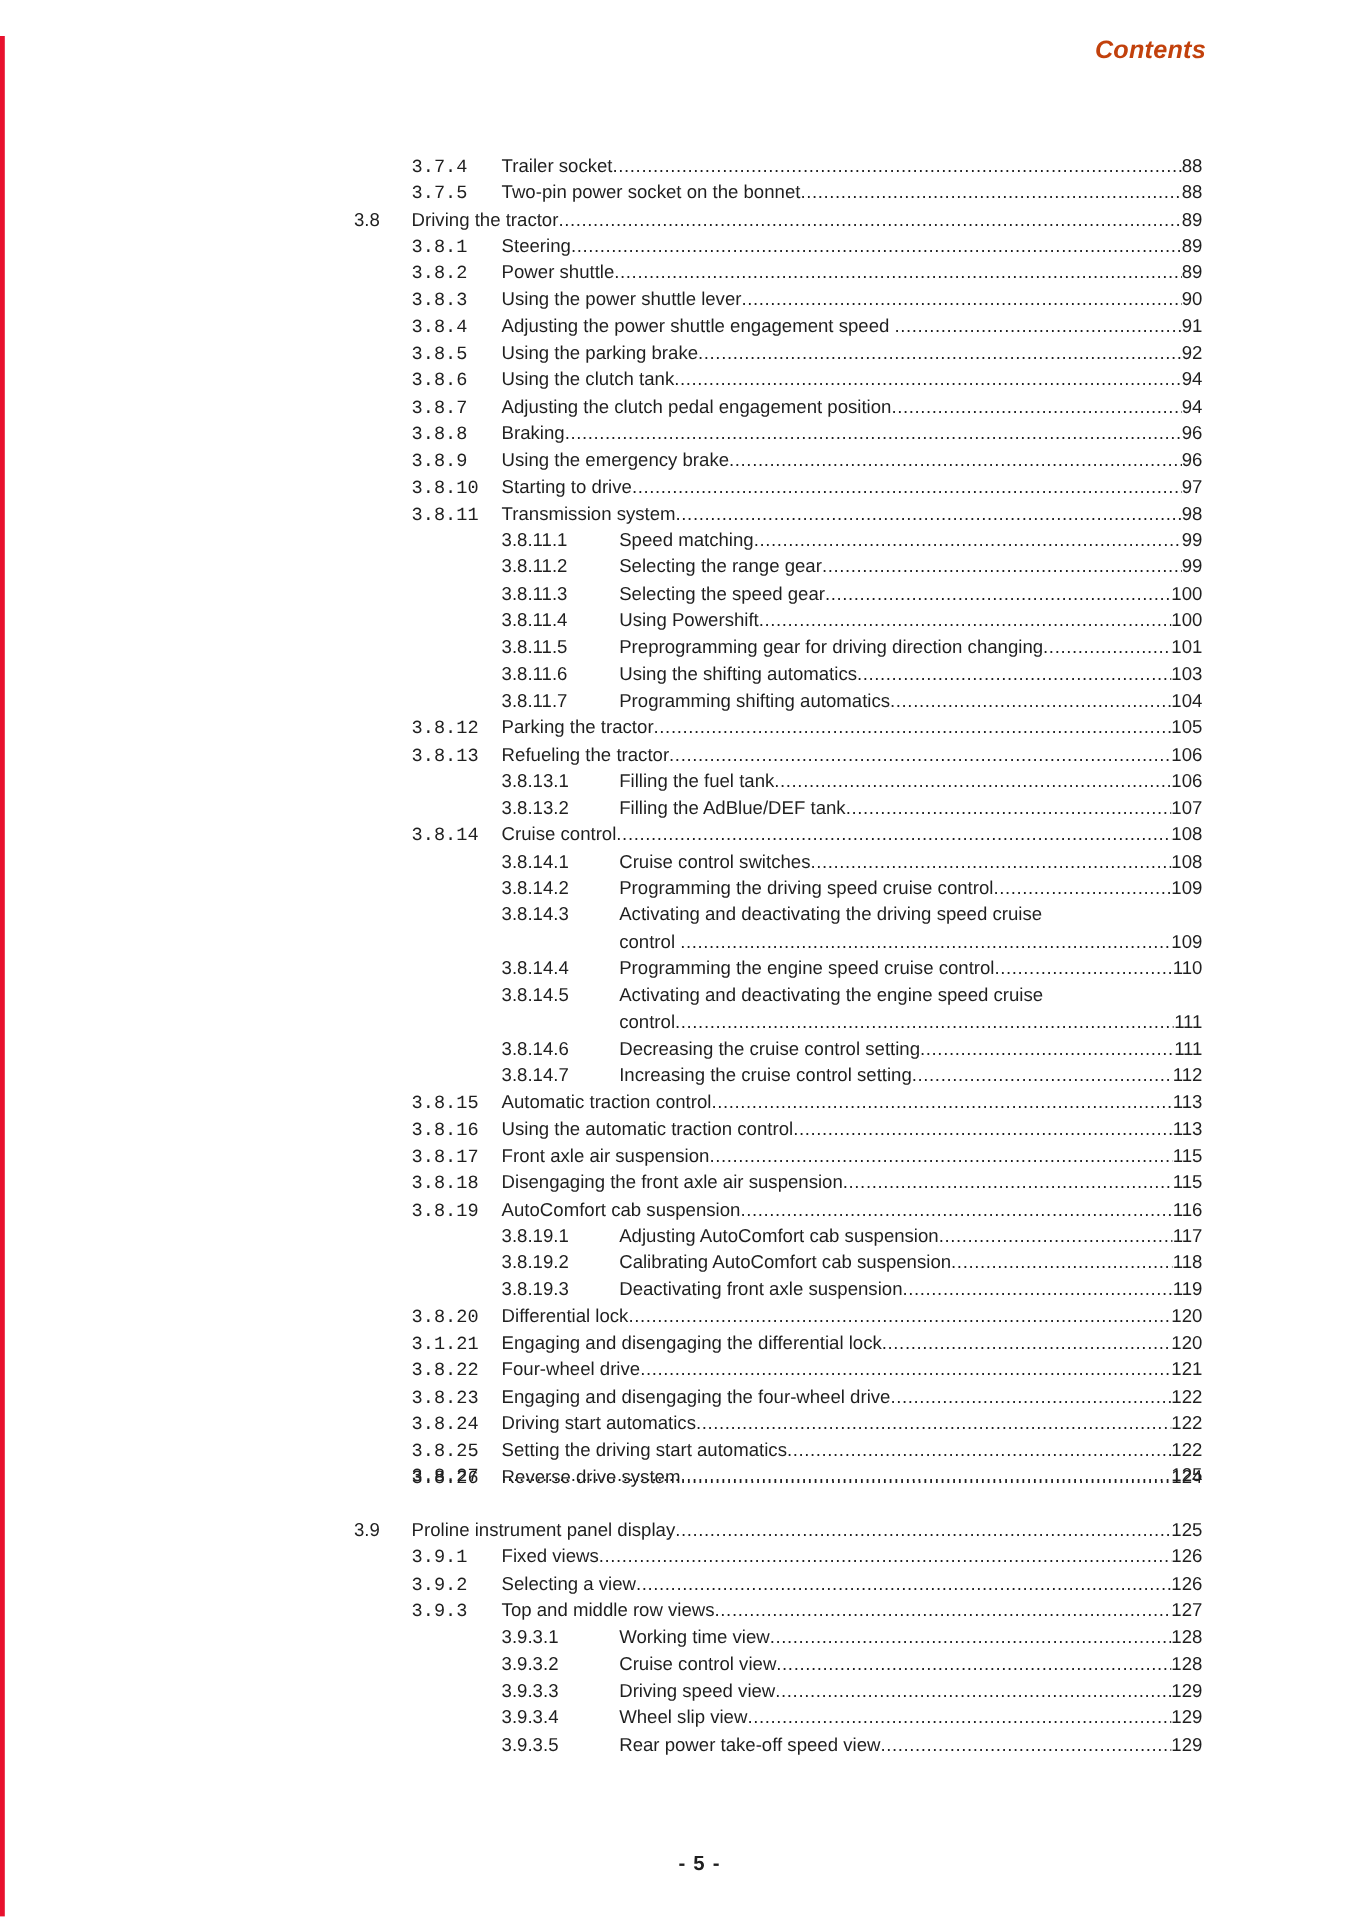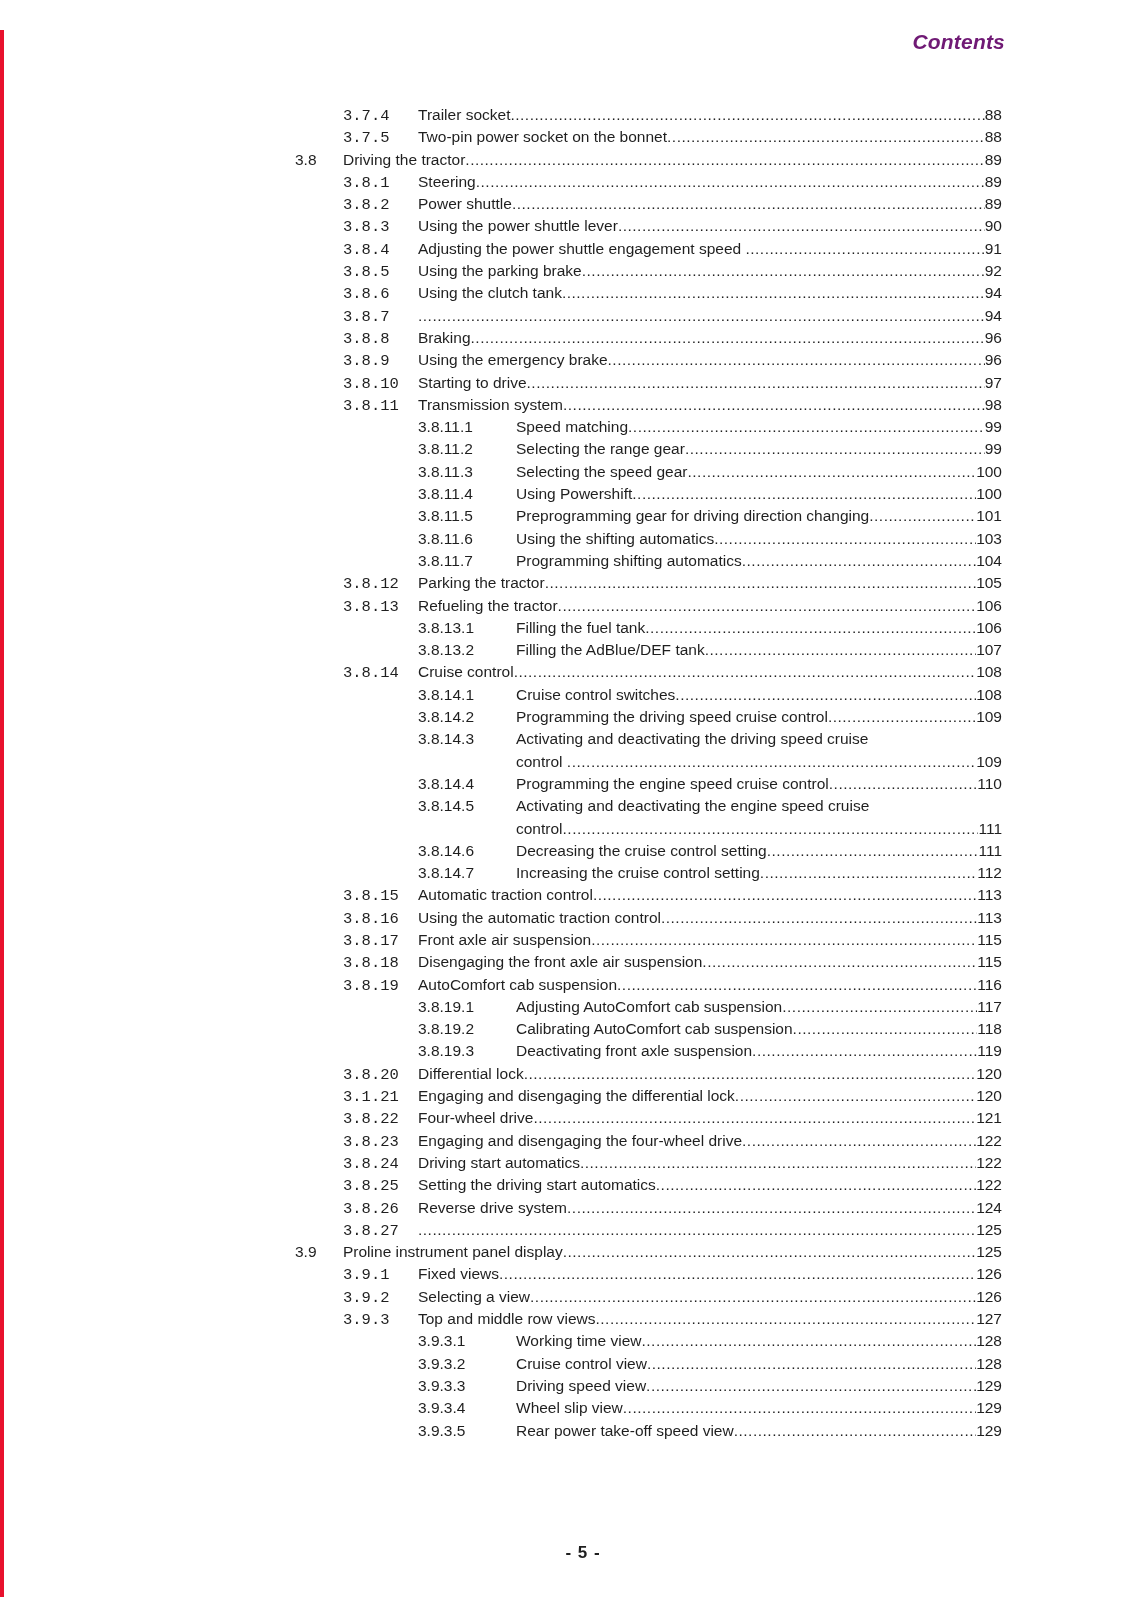--- a/index.html
+++ b/index.html
@@ -22,37 +22,37 @@
   .row{
     display:flex;align-items:baseline;height:22.3px;line-height:22.3px;
     white-space:nowrap;
   }
   .num{flex:none;}
   .lvl2 .num{width:48px;}
   .lvl3 .num{margin-left:48px;width:75px;font-family:Liberation Mono, monospace;}
   .lvl4 .num{margin-left:123px;width:98px;}
   .indent-only{flex:none;}
   .lvl4 .indent-only{width:221px;}
-  .title{flex:none;white-space:pre;}
+  .title{flex:none;white-space:pre;margin-top:24px;}
   .dots{
     flex:1;overflow:hidden;white-space:nowrap;
     letter-spacing:0.5px;
   }
   .page-num{flex:none;text-align:left;}
   .page-footer{
     position:absolute;top:1543px;left:36px;right:0;
     text-align:center;font-size:17px;font-weight:bold;letter-spacing:1px;
   }
 </style>
 </head>
 <body>
 
 <div class="red-bar" style="background: rgb(232, 17, 45);"></div>
 
-<div class="contents-header" style="color: #701a75;">Contents</div>
+<div class="contents-header" style="color: #c2410c;">Contents</div>
 
 <div class="toc">
     <div class="row lvl3">
       <span class="num">3.7.4</span>
       <span class="title">Trailer socket</span>
       <span class="dots">............................................................................................................................................................................................................................................................................................................</span>
       <span class="page-num">88</span>
     </div>
     <div class="row lvl3">
       <span class="num">3.7.5</span>
@@ -97,20 +97,21 @@
       <span class="page-num">92</span>
     </div>
     <div class="row lvl3">
       <span class="num">3.8.6</span>
       <span class="title">Using the clutch tank</span>
       <span class="dots">............................................................................................................................................................................................................................................................................................................</span>
       <span class="page-num">94</span>
     </div>
     <div class="row lvl3">
       <span class="num">3.8.7</span>
+      <span class="title">Adjusting the clutch pedal engagement position</span>
       <span class="dots">............................................................................................................................................................................................................................................................................................................</span>
       <span class="page-num">94</span>
     </div>
     <div class="row lvl3">
       <span class="num">3.8.8</span>
       <span class="title">Braking</span>
       <span class="dots">............................................................................................................................................................................................................................................................................................................</span>
       <span class="page-num">96</span>
     </div>
     <div class="row lvl3">

